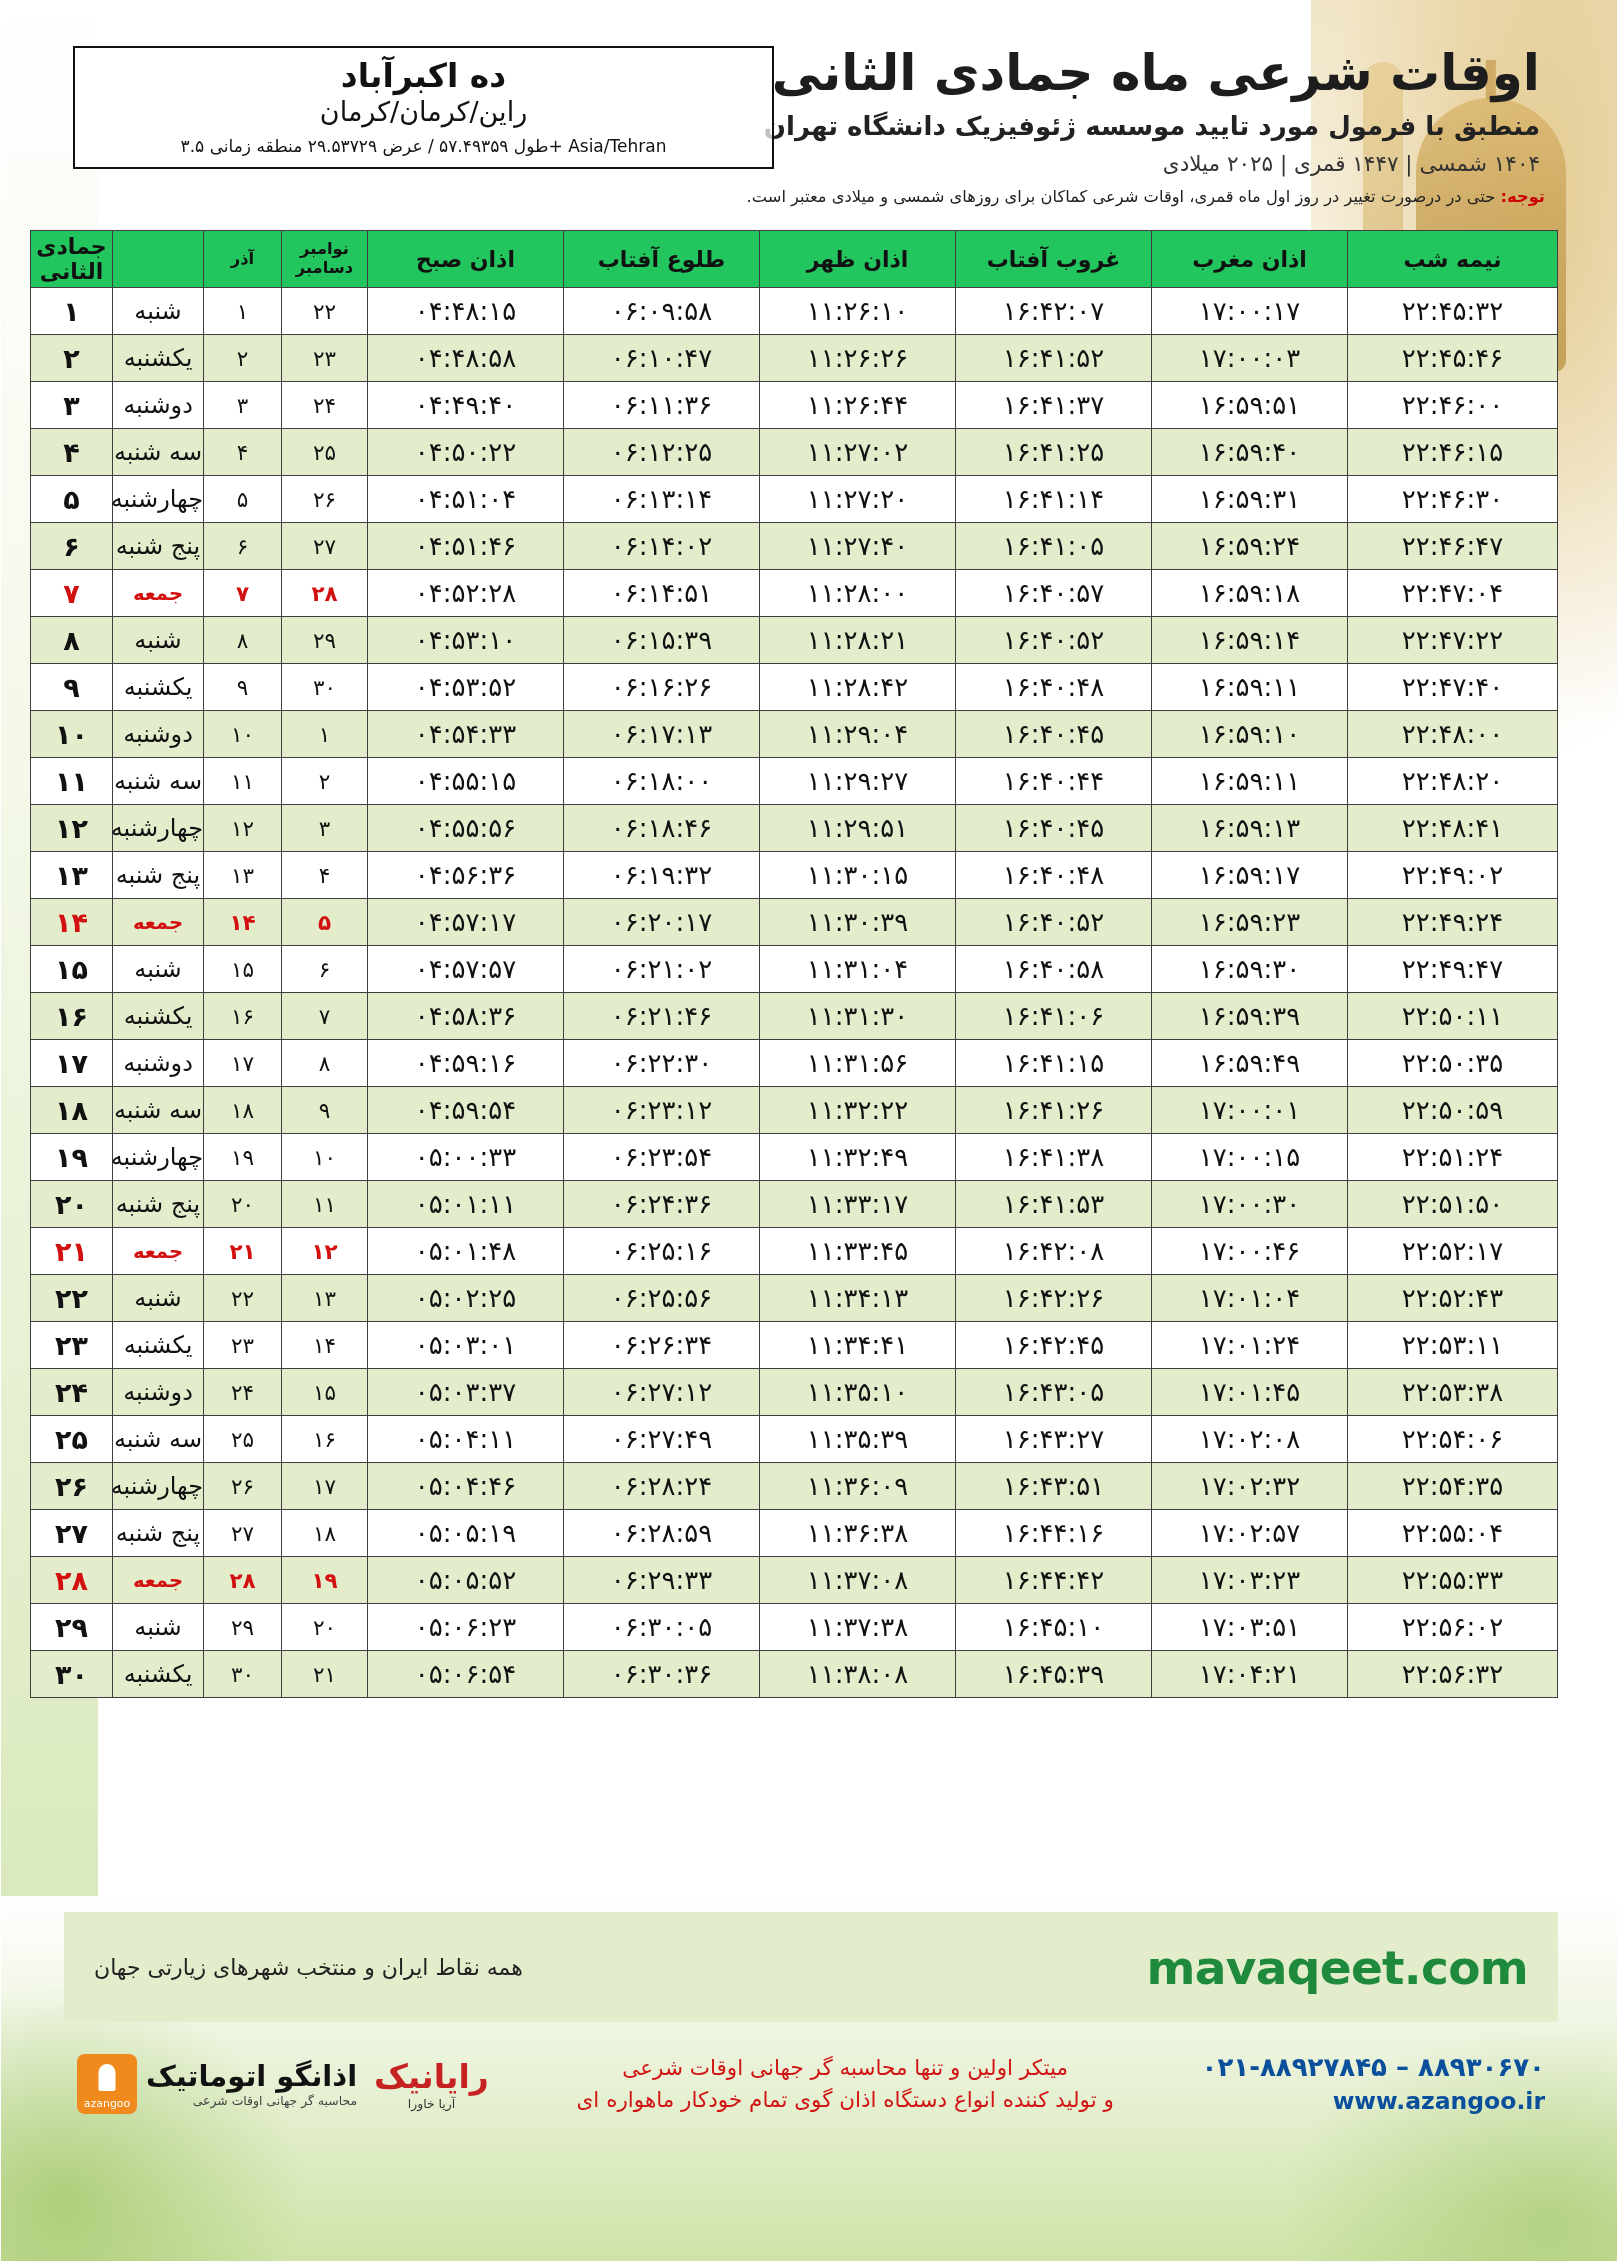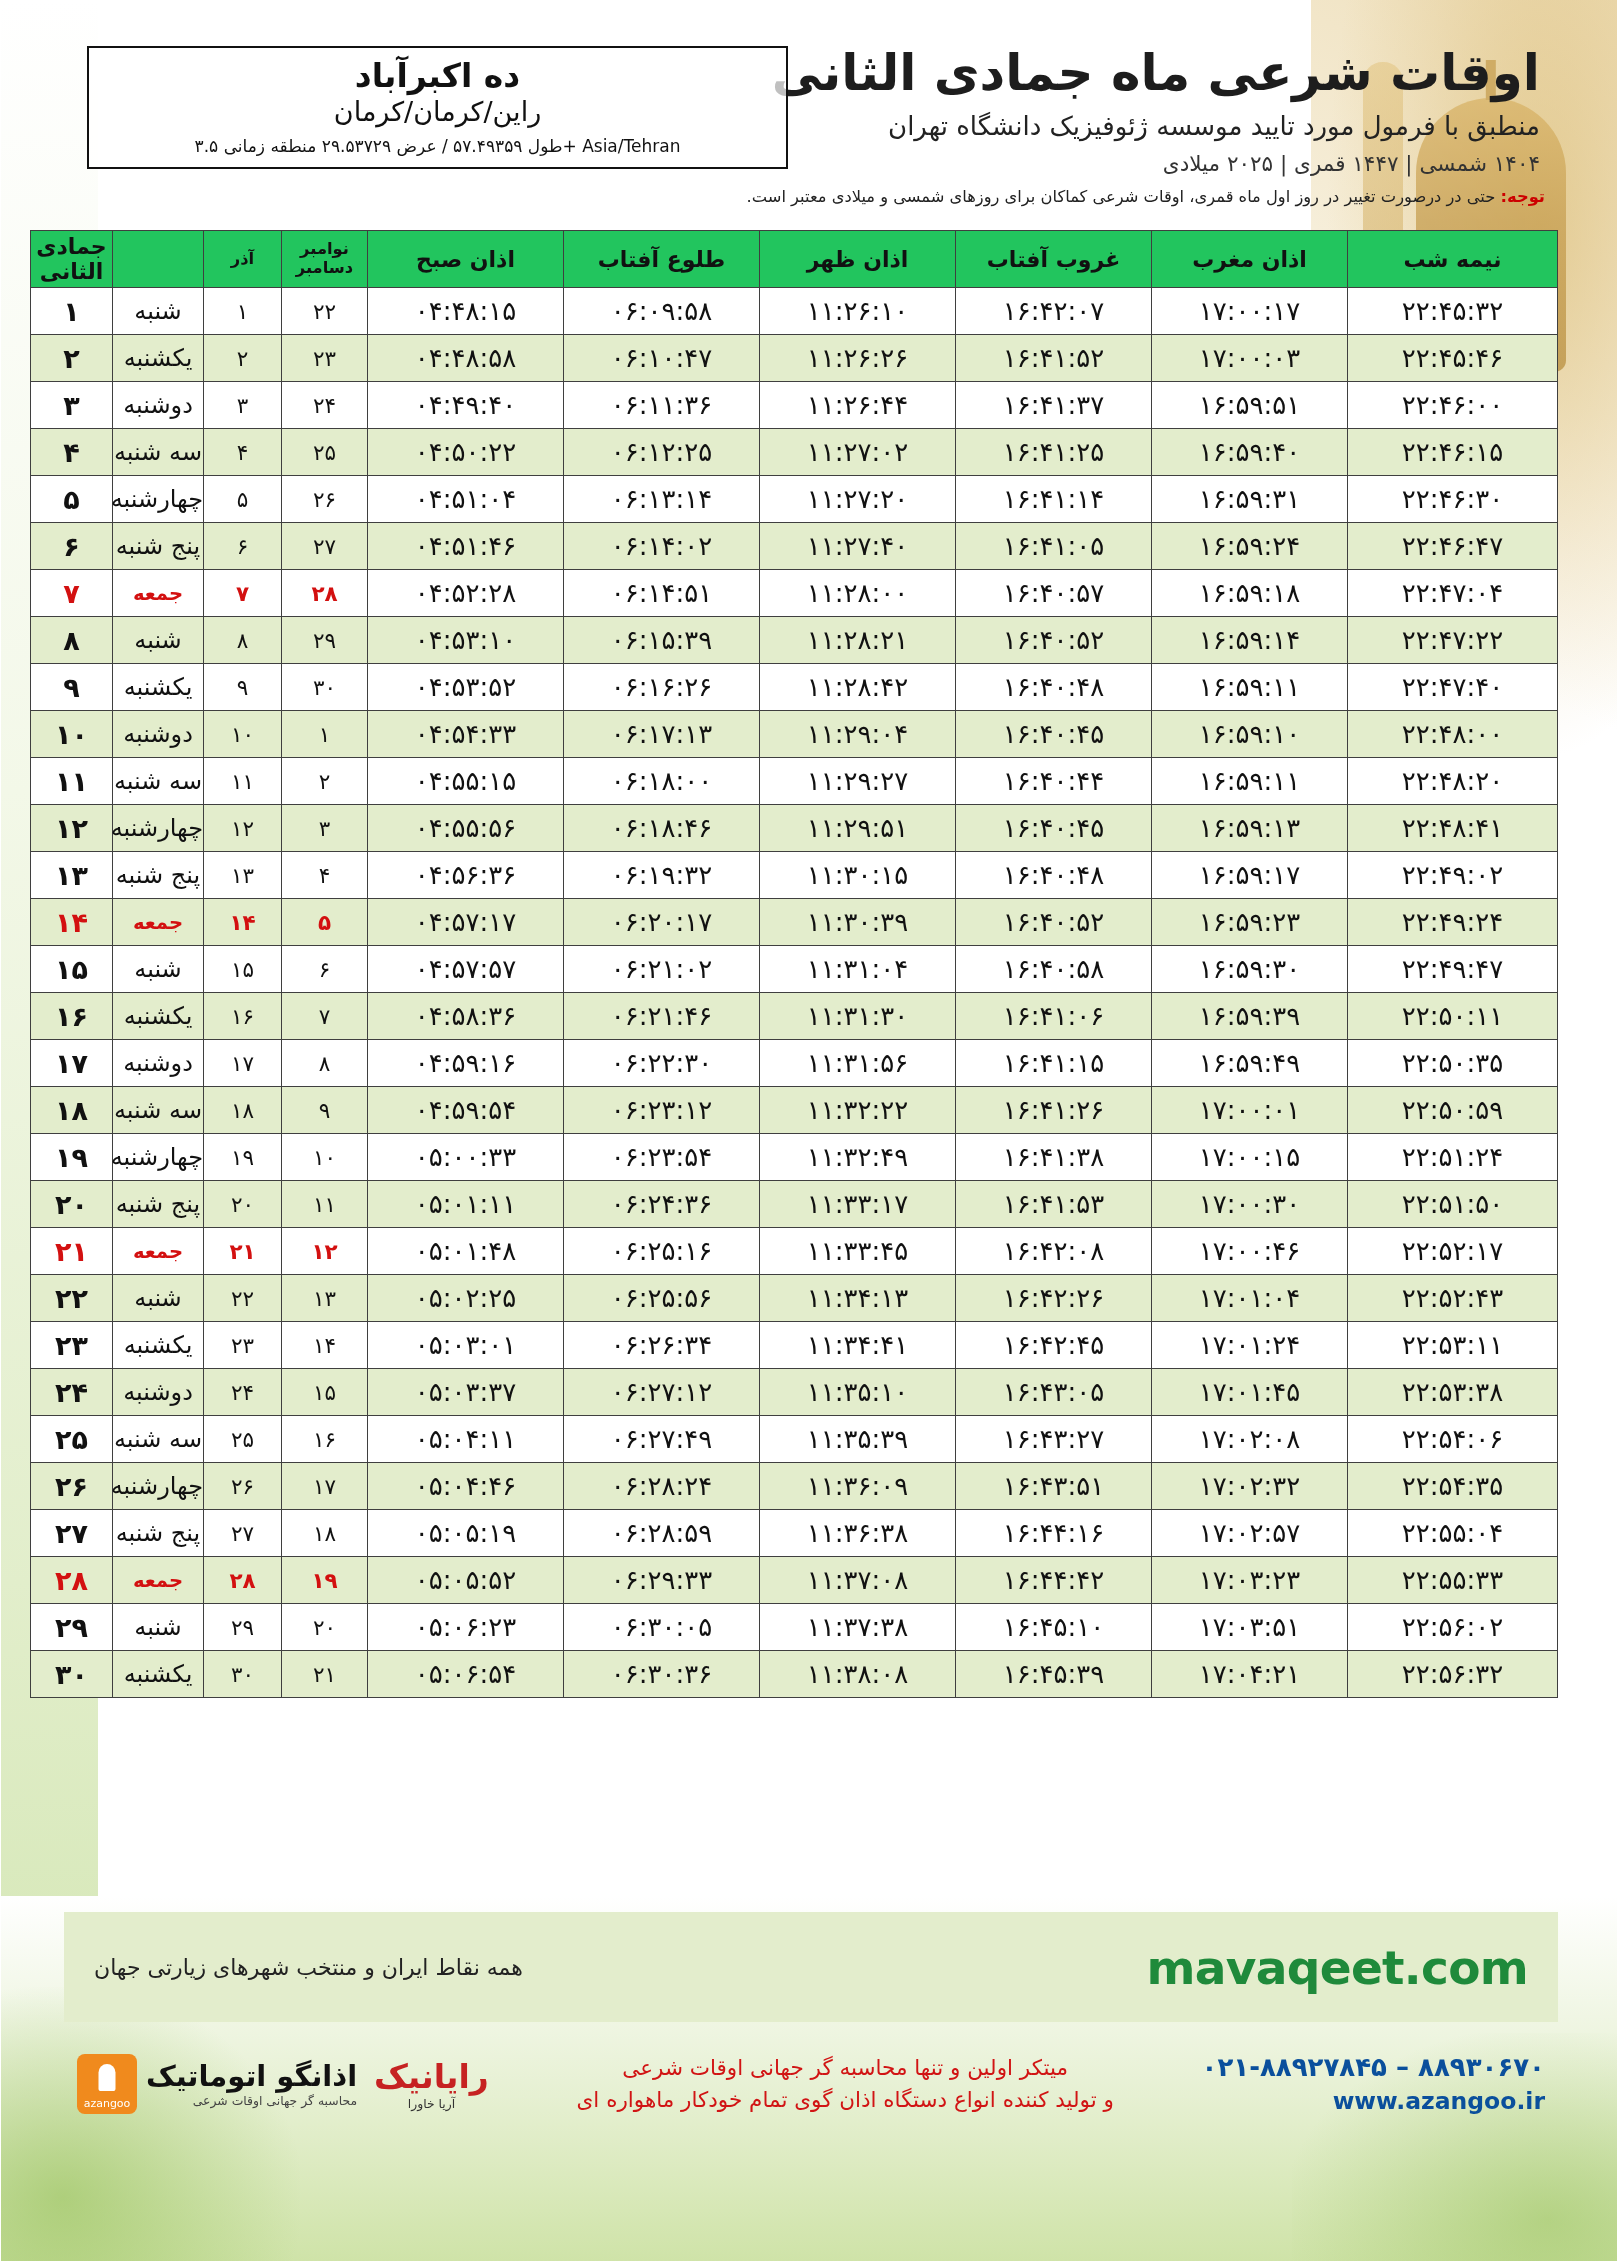--- a/index.html
+++ b/index.html
@@ -103,35 +103,35 @@
   }
   .title-main {
     font-size: 50px;
     font-weight: bold;
     color: #1d1d1d;
     letter-spacing: -0.7px;
     line-height: 1.15;
   }
   .title-sub {
     font-size: 26px;
-    font-weight: normal;
+    font-weight: bold;
     color: #222;
     margin-top: 9px;
     line-height: 1.2;
   }
   .title-dates {
     font-size: 21.5px;
     color: #333;
     margin-top: 9px;
   }
 
   
   .city-box {
     position: absolute;
-    left: 87px;
+    left: 73px;
     top: 7.8px;
     width: 701px;
     border: 2px solid #111;
     padding: 10.4px 6.5px 10.4px;
     text-align: center;
     background: rgba(255,255,255,0.72);
     box-sizing: border-box;
   }
   .city-name {
     font-size: 33px;

